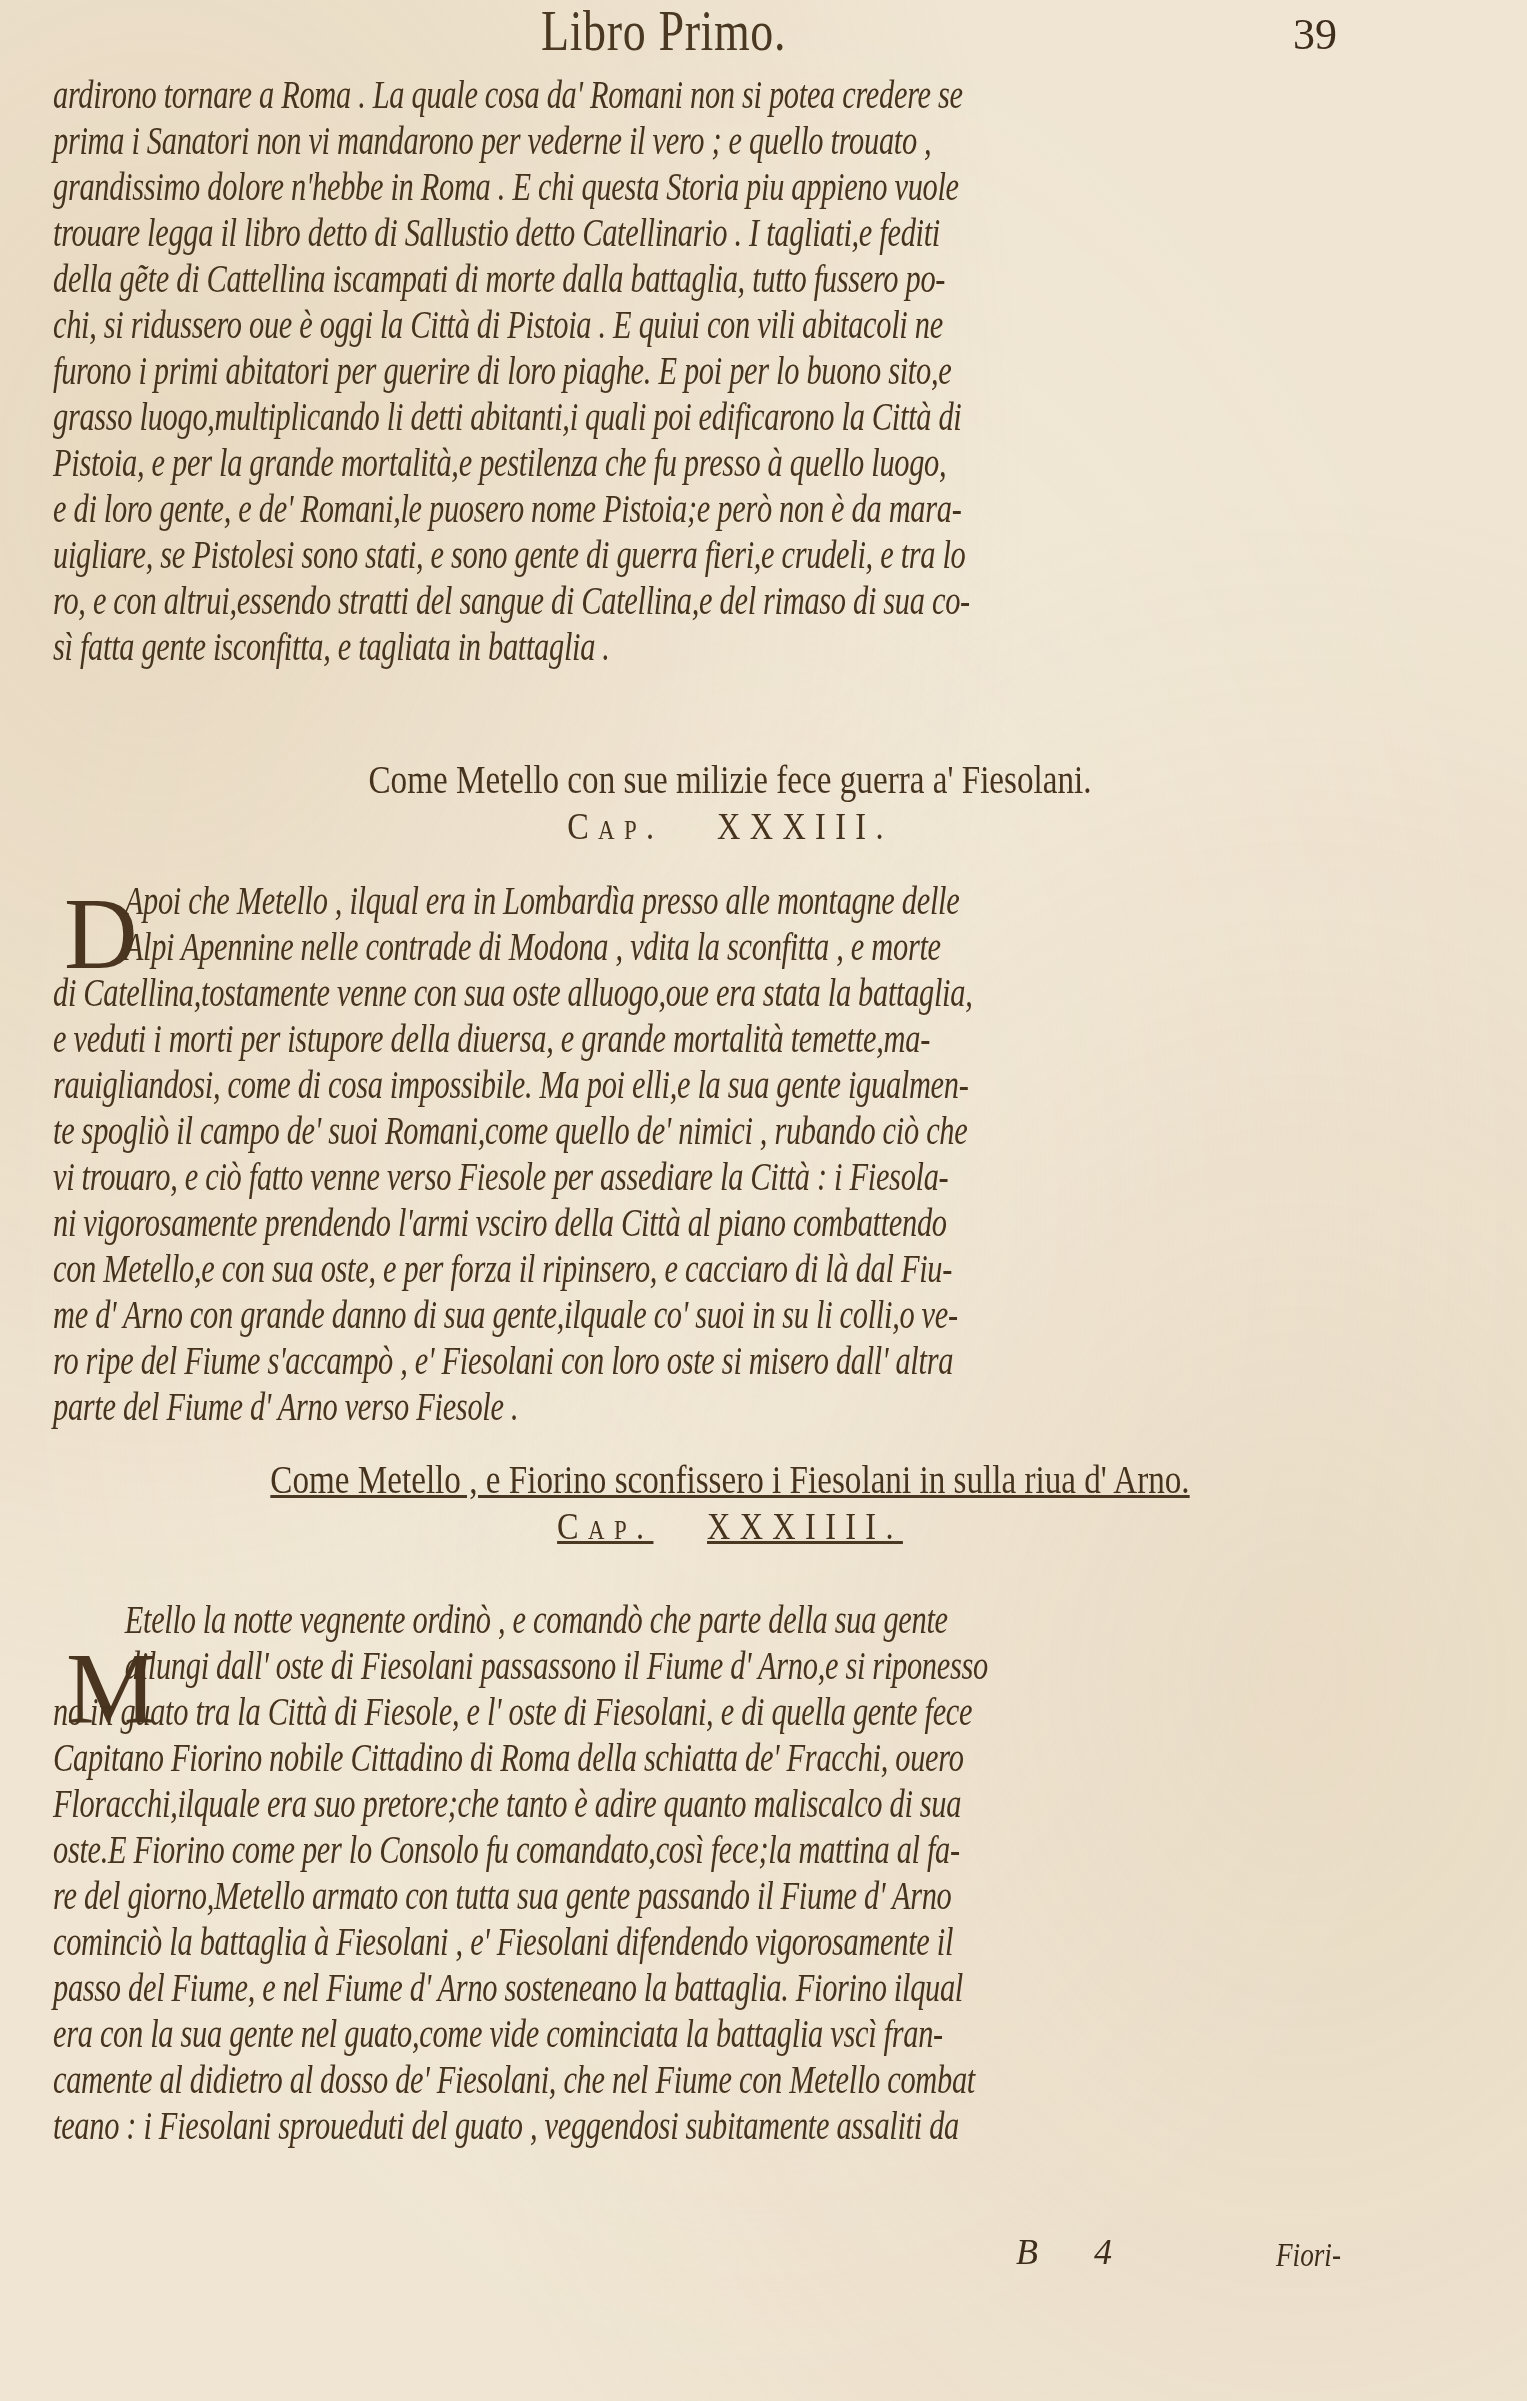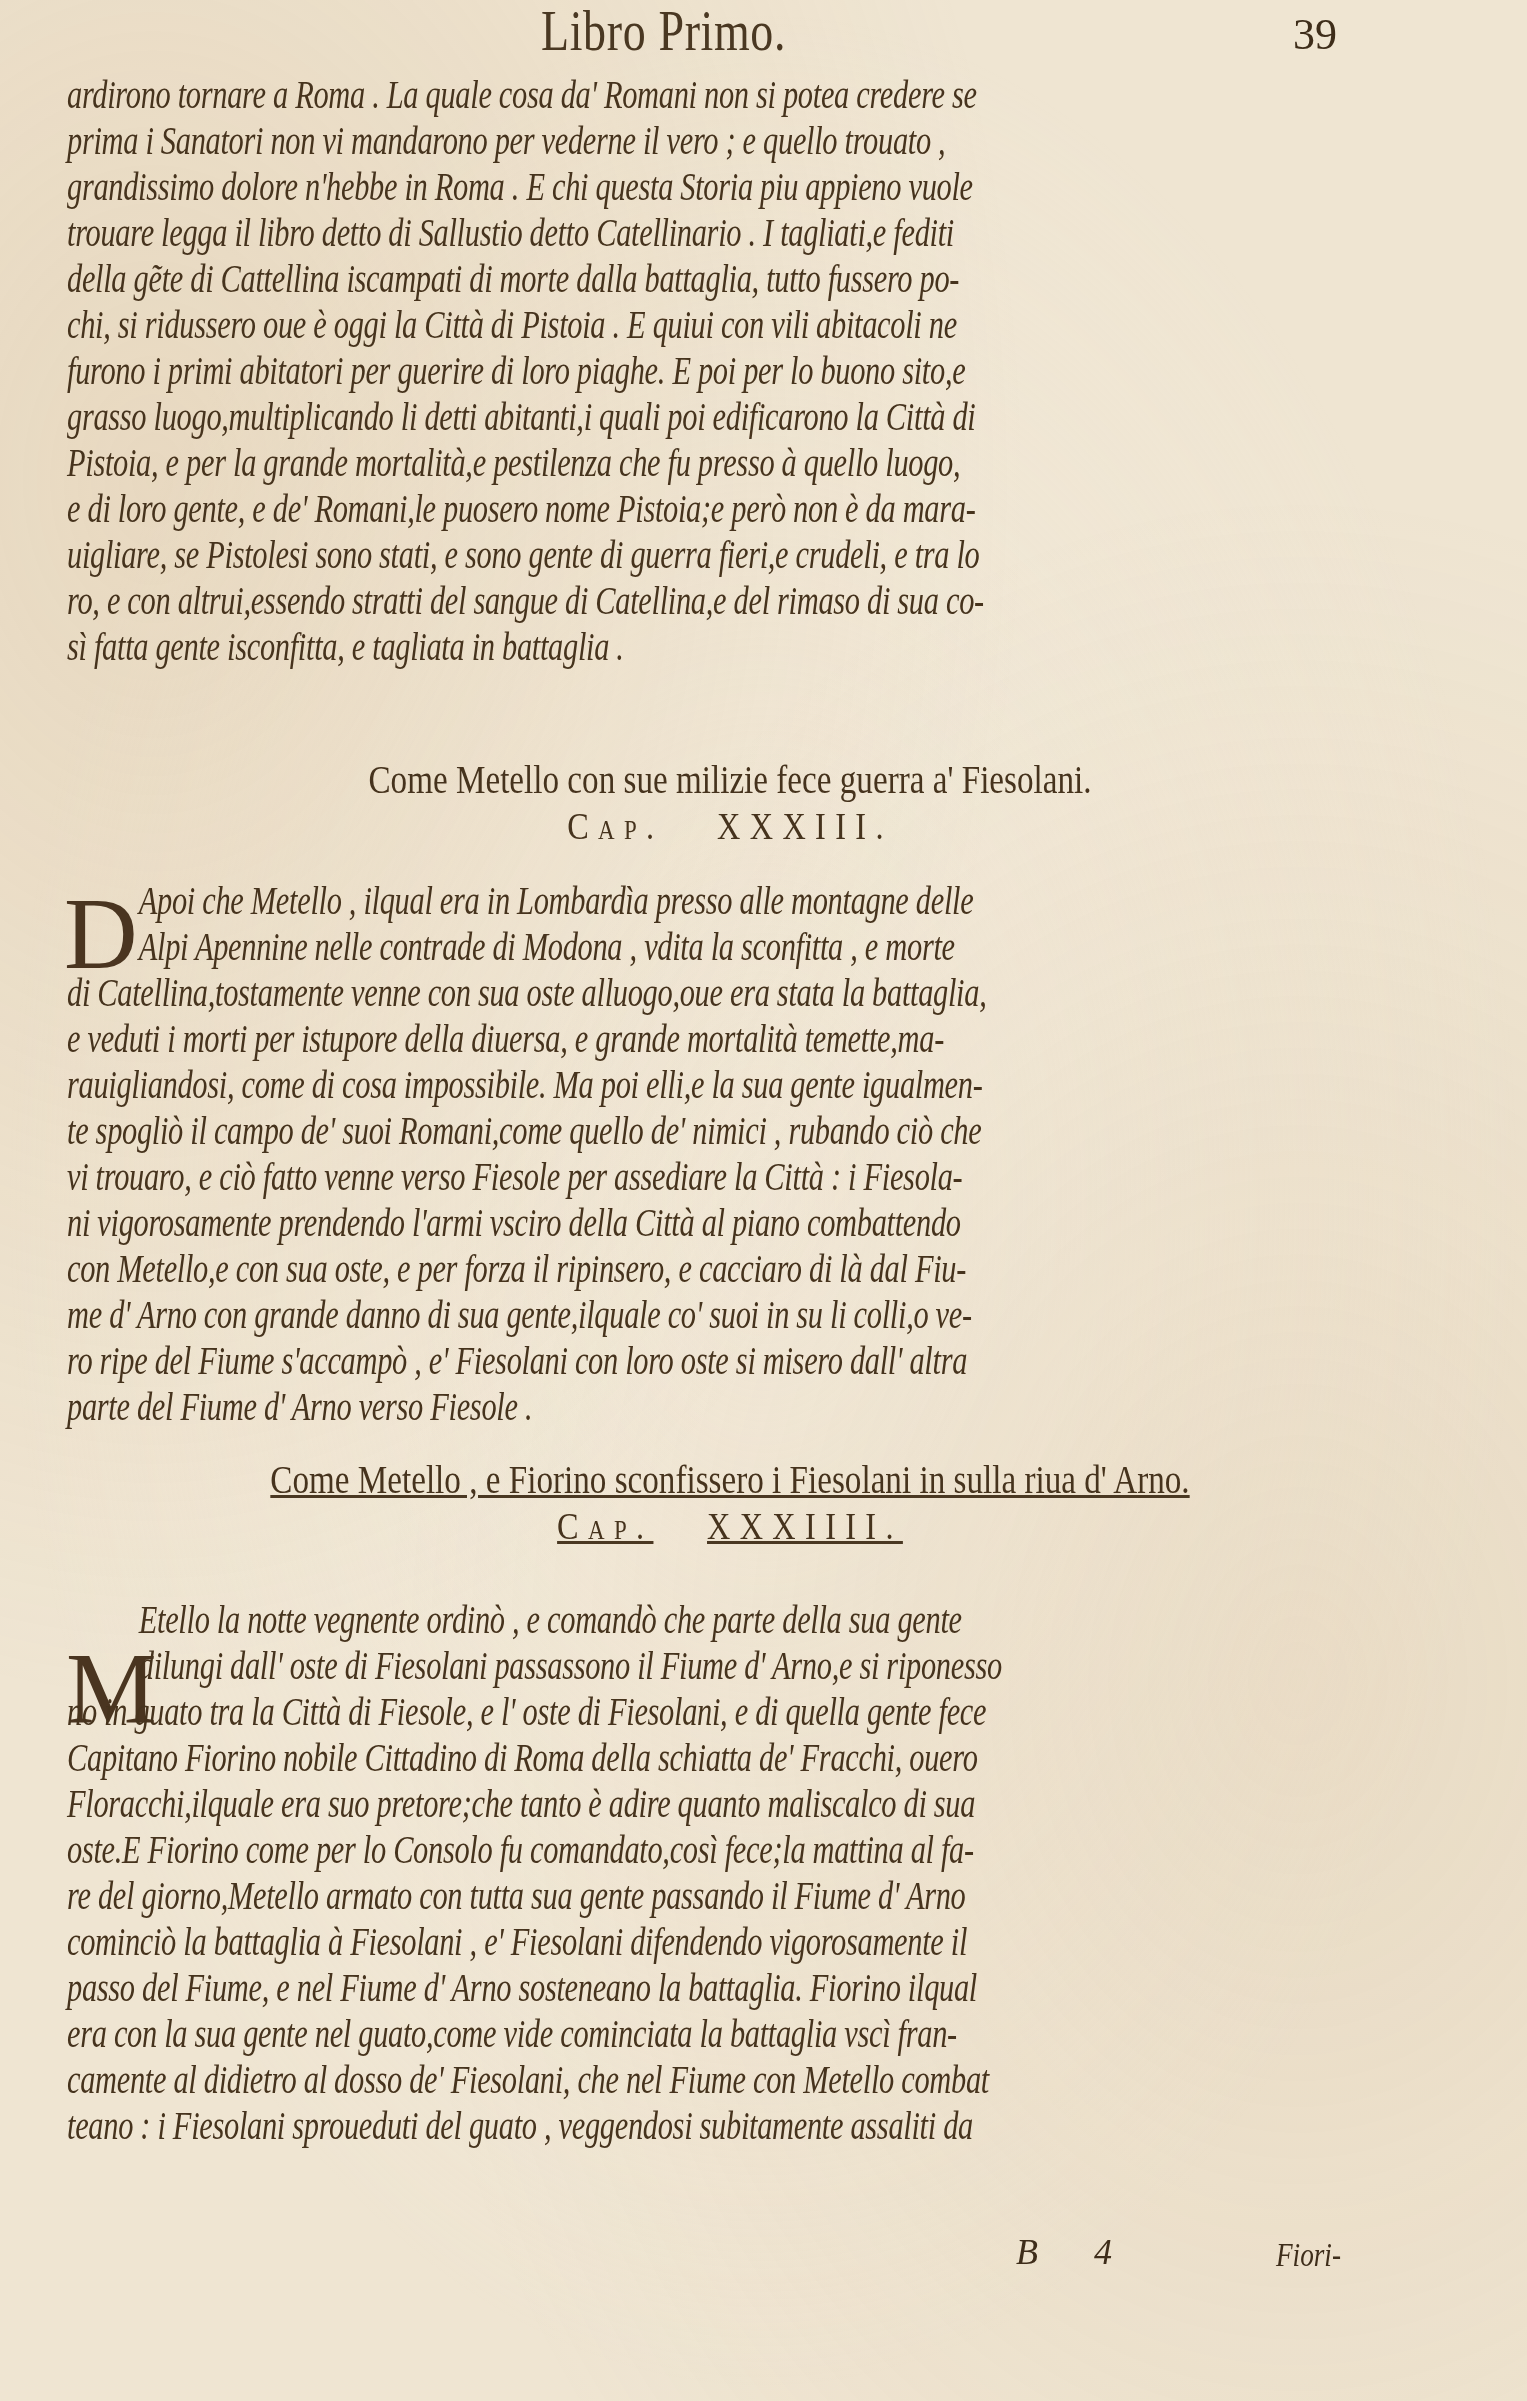--- a/index.html
+++ b/index.html
@@ -49,21 +49,20 @@
       top: 12.5px;
       font-size: 44px;
       font-family: "Liberation Serif", "DejaVu Serif", serif;
       color: #3e2d1a;
       line-height: 1;
     }
     .text-block {
       position: absolute;
       left: 53px;
       width: 1332px;
-      margin-left: 14px;
     }
     .line {
       display: block;
       height: 46px;
       font-style: italic;
       font-size: 39px;
       line-height: 46px;
       white-space: nowrap;
       color: #46331d;
       font-family: "Liberation Serif", "DejaVu Serif", serif;

